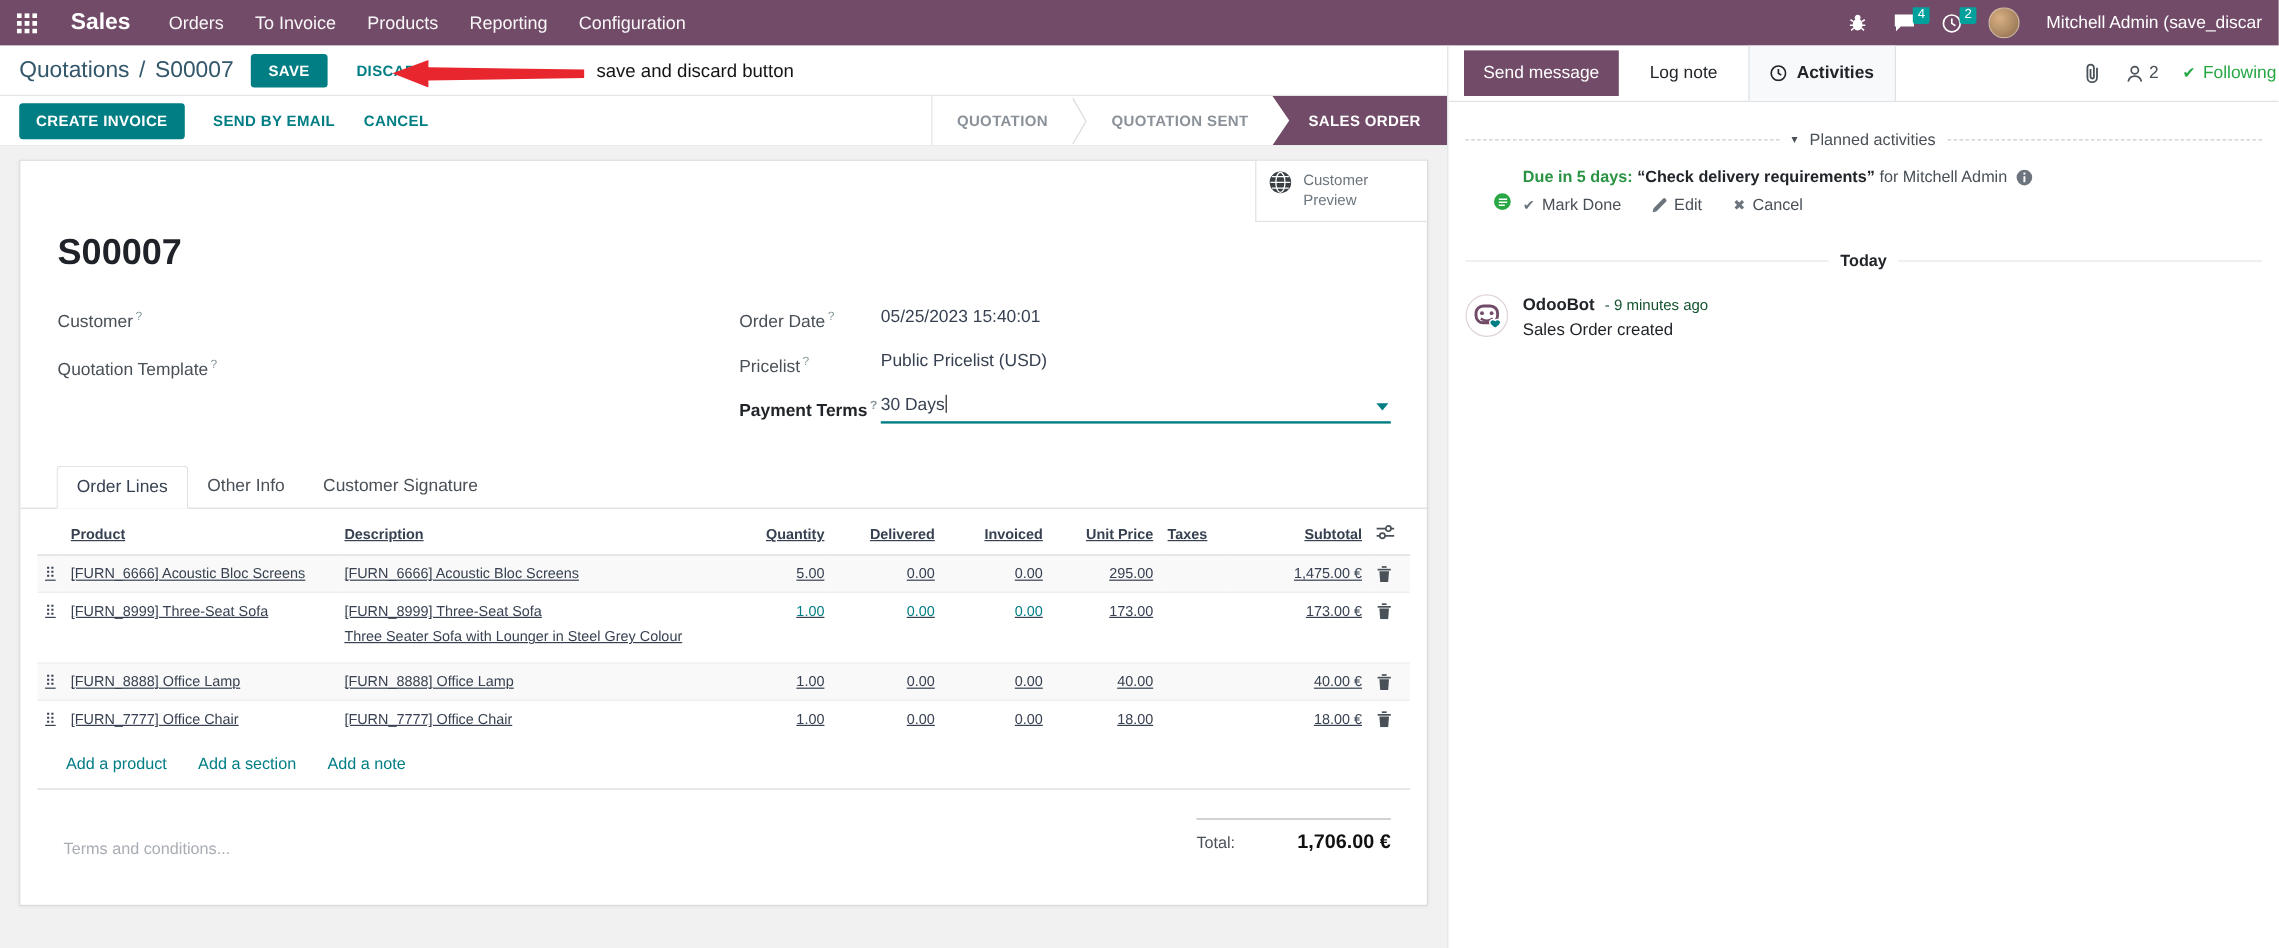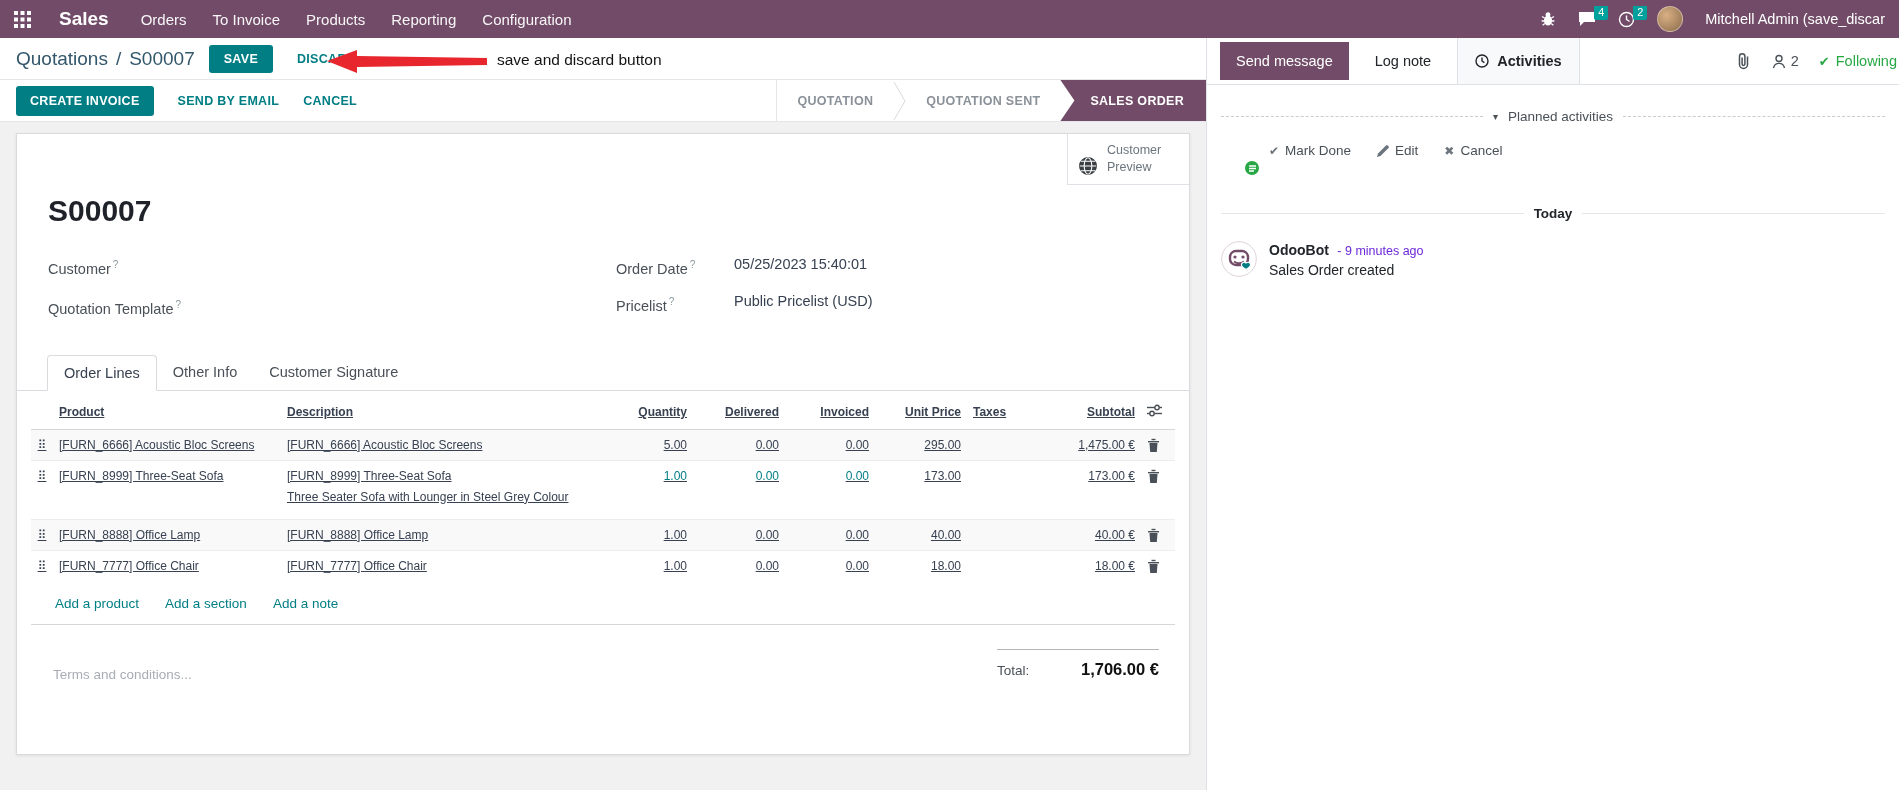--- a/index.html
+++ b/index.html
@@ -55,23 +55,23 @@
   .state { display:flex; align-items:center; padding:0 20px; font-size:12.5px; font-weight:600;
     letter-spacing:.3px; color:#8a9199; cursor:pointer; }
   .state.active { background:#714B67; color:#fff; padding:0 22px 0 30px;
     clip-path:polygon(0 0,100% 0,100% 100%,0 100%,14px 50%); }
   .chev-sep { align-self:center; }
 
   
   .sheet-area { flex:1; background:#f1f1f1; }
   .sheet { margin:11px 16px 0; height:622px; background:#fff; border:1px solid #d9dbde;
     box-shadow:0 1px 3px rgba(0,0,0,.08); position:relative; }
-  .customer-preview { position:absolute; top:0; right:0; width:122px; padding:8px 10px;
+  .customer-preview { position:absolute; top:0; right:0; width:143px; padding:8px 10px;
     border-left:1px solid #dee2e6; border-bottom:1px solid #dee2e6; display:flex; gap:9px;
-    align-items:flex-end; color:#6c757d; font-size:12.5px; line-height:1.35; cursor:pointer; background:#fff; }
+    align-items:flex-start; color:#6c757d; font-size:12.5px; line-height:1.35; cursor:pointer; background:#fff; }
   .sheet-body { padding:60px 30px 0 31px; }
   .doc-title { font-size:30px; font-weight:600; color:#1f2329; margin-bottom:26px; }
   .form-grid { display:flex; }
   .col-left { flex:0 0 568px; }
   .col-right { flex:1; }
   .frow { display:flex; margin-bottom:11px; font-size:14.5px; line-height:21px; }
   .flabel { width:148px; color:#495057; flex-shrink:0; }
   .col-right .flabel { width:118px; }
   .flabel.bold { font-weight:700; color:#212529; }
   sup.hint { color:#87999c; font-size:10px; margin-left:2px; }
@@ -135,21 +135,21 @@
     background:#28a745; border:2px solid #fff; display:flex; align-items:center; justify-content:center; }
   .act-line1 { font-size:13.5px; line-height:20px; color:#495057; }
   .due { color:#2a9444; font-weight:700; }
   .summary { color:#212529; font-weight:700; }
   .act-line2 { display:flex; gap:26px; margin-top:5px; font-size:13.5px; color:#495057; }
   .act-btn { display:flex; align-items:center; gap:6px; cursor:pointer; }
   .act-btn .uni { color:#6c757d; font-size:12px; }
 
   .message { margin-top:20px; }
   .msg-author { font-size:14px; font-weight:700; color:#212529; }
-  .msg-time { font-size:12.5px; color:#6d28d9; margin-left:4px; }
+  .msg-time { font-size:12.5px; color:#14532d; margin-left:4px; }
   .msg-body { font-size:14px; color:#212529; margin-top:3px; }
 
   svg { display:block; }
 </style>
 </head>
 <body>
 
 <nav class="navbar">
   <div class="nav-left">
     <span class="apps-icon">
@@ -270,20 +270,27 @@
 
             <div class="col-right">
               <div class="frow">
                 <span class="flabel"><span>Order Date</span><sup class="hint">?</sup></span>
                 <span class="fvalue">05/25/2023 15:40:01</span>
               </div>
               <div class="frow">
                 <span class="flabel"><span>Pricelist</span><sup class="hint">?</sup></span>
                 <span class="fvalue">Public Pricelist (USD)</span>
               </div>
+              <div class="frow">
+                <span class="flabel bold"><span>Payment Terms</span><sup class="hint">?</sup></span>
+                <span class="fvalue pt-input">
+                  <span>30 Days</span><span class="cursor-bar"></span>
+                  <span class="pt-caret"></span>
+                </span>
+              </div>
             </div>
           </div>
         </div>
 
         <div class="tabs">
           <span class="tab active">Order Lines</span>
           <span class="tab">Other Info</span>
           <span class="tab">Customer Signature</span>
         </div>
 
@@ -467,20 +474,32 @@
     <div class="activity">
       <span class="av-wrap">
         <span class="avatar-photo"></span>
         <span class="av-badge">
           <svg width="9" height="9" viewBox="0 0 9 9" stroke="#fff" stroke-width="1.3">
               <path d="M1 2h7M1 4.5h7M1 7h5"></path>
             </svg>
         </span>
       </span>
       <div>
+        <div class="act-line1">
+          <span class="due">Due in 5 days:</span>
+          <span class="summary">“Check delivery requirements”</span>
+          <span>for Mitchell Admin</span>
+          <span style="display:inline-block;vertical-align:-3px;margin-left:4px;">
+            <svg width="14" height="14" viewBox="0 0 14 14">
+                <circle cx="7" cy="7" r="6.5" fill="#6c757d"></circle>
+                <rect x="6.2" y="5.8" width="1.6" height="5" fill="#fff"></rect>
+                <rect x="6.2" y="2.8" width="1.6" height="1.7" fill="#fff"></rect>
+              </svg>
+          </span>
+        </div>
         <div class="act-line2">
           <span class="act-btn">
             <span class="uni">✔</span>
             <span>Mark Done</span>
           </span>
           <span class="act-btn">
             <span>
               <svg width="12" height="12" viewBox="0 0 12 12" fill="#6c757d">
                   <path d="M0 12l1-3.5L9 .5a1.2 1.2 0 0 1 1.7 0l.8.8a1.2 1.2 0 0 1 0 1.7L3.5 11z"></path>
                 </svg>

